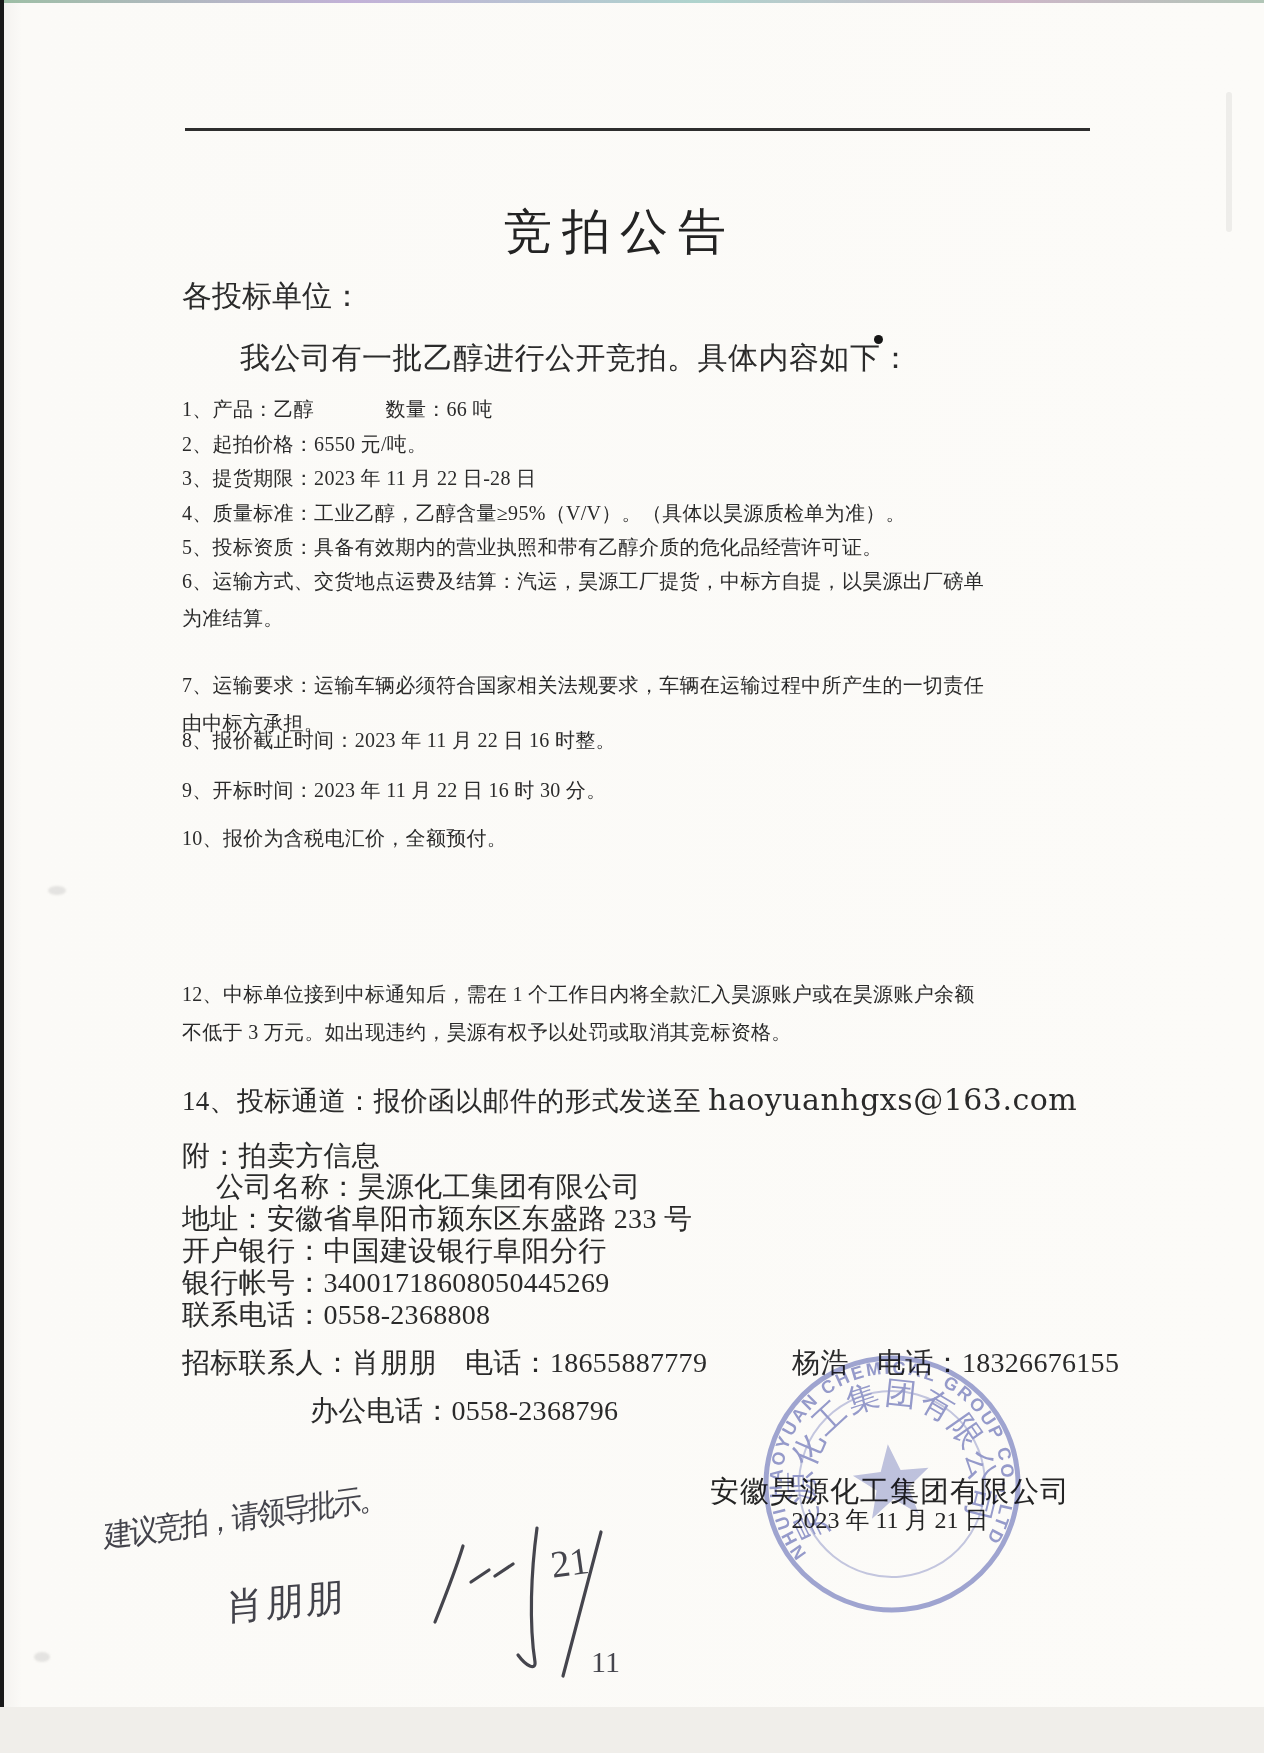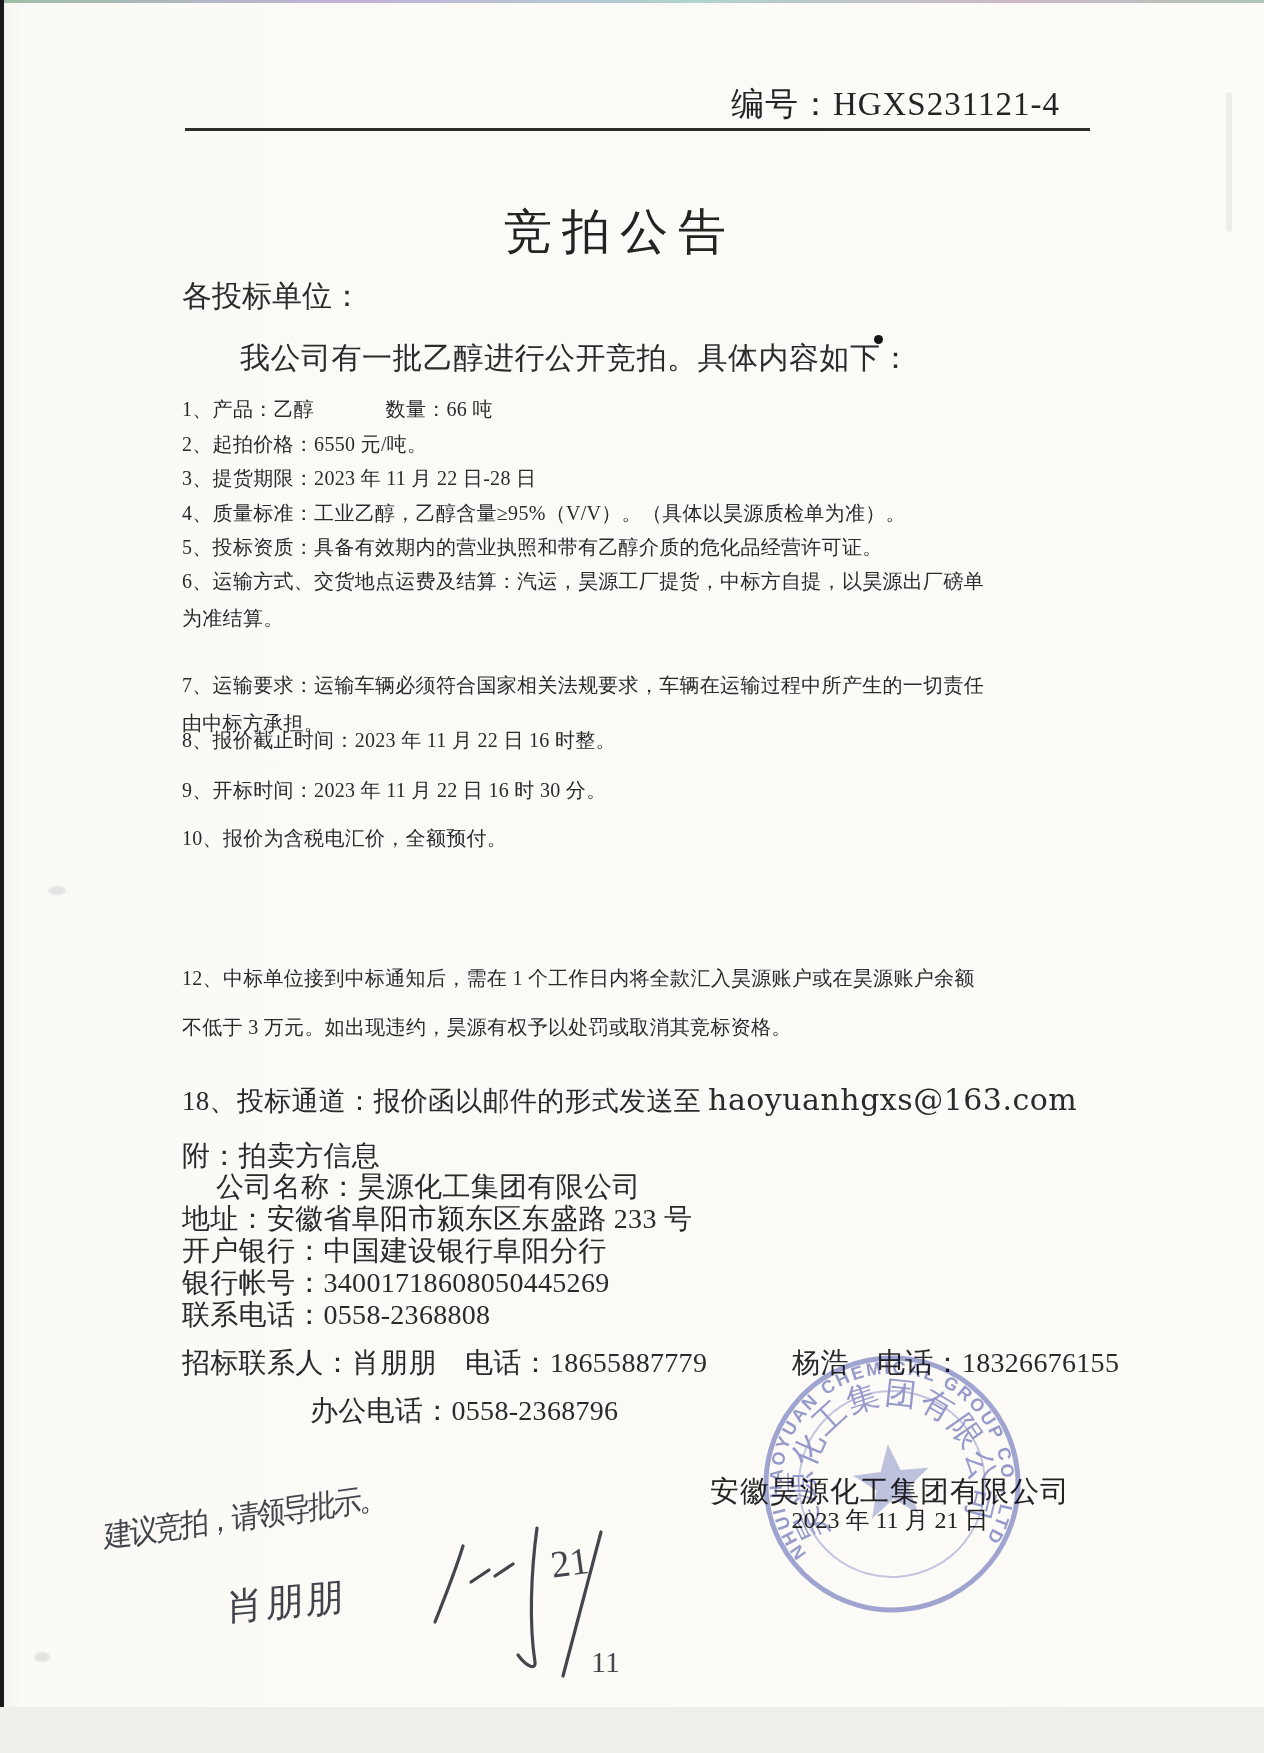--- a/index.html
+++ b/index.html
@@ -29,21 +29,21 @@
   .title{position:absolute;left:170px;top:200px;width:900px;text-align:center;
     font-size:48px;letter-spacing:10px;color:#232323;}
   .salutation{position:absolute;left:182px;top:276px;font-size:30px;}
   .intro{position:absolute;left:240px;top:338px;font-size:30px;letter-spacing:.5px;}
 
   .item{position:absolute;left:182px;width:935px;font-size:20px;line-height:37px;
     white-space:pre-wrap;letter-spacing:.3px;color:#2a2a2a;margin:0;}
   .item-1{top:391px;} .item-2{top:426px;} .item-3{top:460px;} .item-4{top:495px;}
   .item-5{top:529px;} .item-6{top:563px;} .item-7{top:634px;line-height:38px;margin-top:32px;}
   .item-8{top:722px;} .item-9{top:772px;} .item-10{top:820px;}
-  .item-11{top:872px;line-height:35px;} .item-12{top:954px;line-height:49px;}
+  .item-11{top:872px;line-height:35px;} .item-12{top:975px;line-height:38px;}
   .item-13{top:1081px;font-size:27px;}
   .email{font-size:30px;letter-spacing:.5px;font-family:"DejaVu Serif","Liberation Serif",serif;}
 
   .attach-line{position:absolute;left:182px;font-size:28px;letter-spacing:.3px;
     white-space:pre-wrap;margin:0;color:#2a2a2a;}
   .a-head{top:1137px;} .a-company{top:1168px;margin-left:34px;} .a-address{top:1200px;}
   .a-bank{top:1232px;} .a-account{top:1264px;} .a-phone{top:1296px;}
   .a-contacts{top:1344px;} .a-office{top:1392px;left:310px;}
 
   .sign-company{position:absolute;left:690px;top:1472px;width:400px;text-align:center;
@@ -72,42 +72,41 @@
 <div class="page">
 
   <div class="edge-top"></div>
   <div class="edge-left"></div>
   <div class="bottom-strip"></div>
   <div class="smudge s1"></div>
   <div class="smudge s2"></div>
   <div class="streak"></div>
   <div class="ink-dot"></div>
 
-  <div class="doc-number">编号：HGXS231121-4</div>
   <div class="header-rule"></div>
 
   <div class="title">竞拍公告</div>
   <div class="salutation">各投标单位：</div>
   <div class="intro">我公司有一批乙醇进行公开竞拍。具体内容如下：</div>
 
   <p class="item item-1">1、产品：乙醇　　　  数量：66 吨</p>
   <p class="item item-2">2、起拍价格：6550 元/吨。</p>
   <p class="item item-3">3、提货期限：2023 年 11 月 22 日-28 日</p>
   <p class="item item-4">4、质量标准：工业乙醇，乙醇含量≥95%（V/V）。（具体以昊源质检单为准）。</p>
   <p class="item item-5">5、投标资质：具备有效期内的营业执照和带有乙醇介质的危化品经营许可证。</p>
   <p class="item item-6">6、运输方式、交货地点运费及结算：汽运，昊源工厂提货，中标方自提，以昊源出厂磅单
 为准结算。</p>
   <p class="item item-7">7、运输要求：运输车辆必须符合国家相关法规要求，车辆在运输过程中所产生的一切责任
 由中标方承担。</p>
   <p class="item item-8">8、报价截止时间：2023 年 11 月 22 日 16 时整。</p>
   <p class="item item-9">9、开标时间：2023 年 11 月 22 日 16 时 30 分。</p>
   <p class="item item-10">10、报价为含税电汇价，全额预付。</p>
   <p class="item item-12">12、中标单位接到中标通知后，需在 1 个工作日内将全款汇入昊源账户或在昊源账户余额
 不低于 3 万元。如出现违约，昊源有权予以处罚或取消其竞标资格。</p>
-  <p class="item item-13"><span>18、投标通道：报价函以邮件的形式发送至 </span><span class="email">haoyuanhgxs@163.com</span></p>
+  <p class="item item-13"><span>14、投标通道：报价函以邮件的形式发送至 </span><span class="email">haoyuanhgxs@163.com</span></p>
 
   <p class="attach-line a-head">附：拍卖方信息</p>
   <p class="attach-line a-company">公司名称：昊源化工集团有限公司</p>
   <p class="attach-line a-address">地址：安徽省阜阳市颍东区东盛路 233 号</p>
   <p class="attach-line a-bank">开户银行：中国建设银行阜阳分行</p>
   <p class="attach-line a-account">银行帐号：34001718608050445269</p>
   <p class="attach-line a-phone">联系电话：0558-2368808</p>
   <p class="attach-line a-contacts">招标联系人：肖朋朋　电话：18655887779　　　杨浩　电话：18326676155</p>
   <p class="attach-line a-office">办公电话：0558-2368796</p>
 

